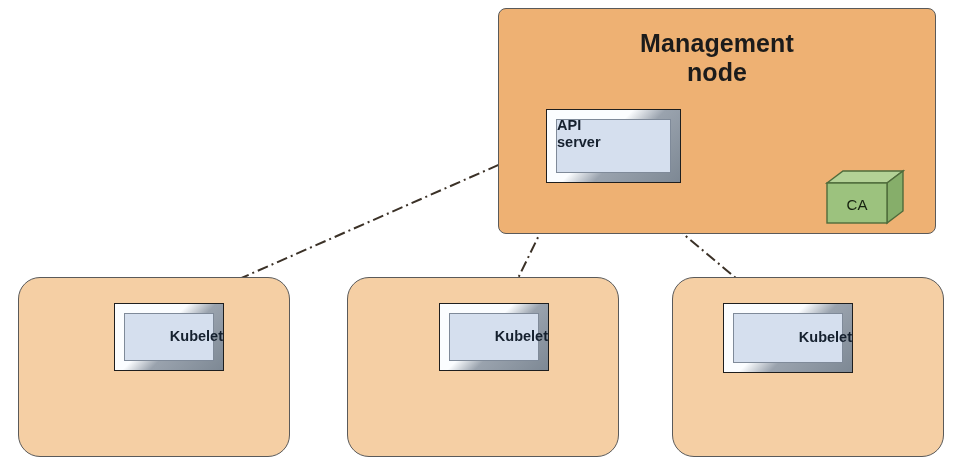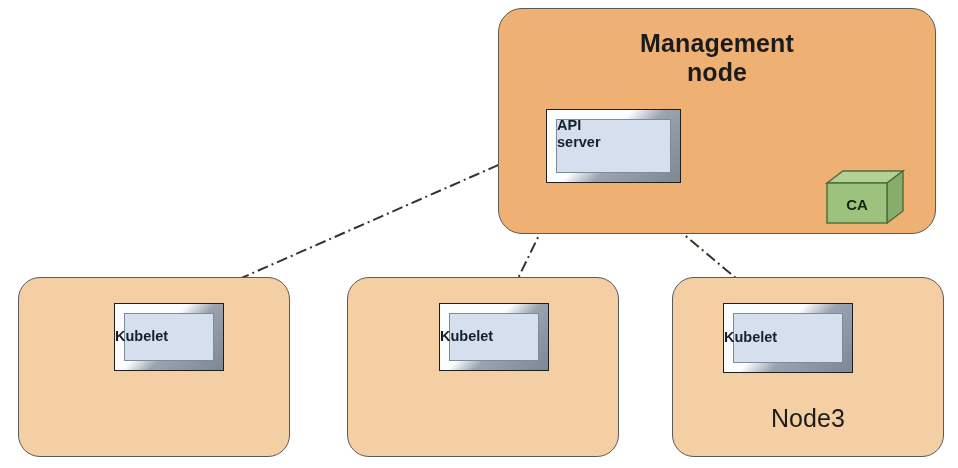--- a/index.html
+++ b/index.html
@@ -24,21 +24,21 @@
     width: 958px;
     height: 468px;
     pointer-events: none;
   }
 
   
   .group {
     position: absolute;
     box-sizing: border-box;
     border: 1.6px solid #5a5a5a;
-    border-radius: 24px;
+    border-radius: 8px;
   }
   .group-mgmt {
     background: #eeb173;
   }
   .group-node {
     background: #f5cfa4;
     border-radius: 22px;
   }
   .group-title {
     position: absolute;
@@ -88,37 +88,37 @@
     color: #15202e;
     line-height: 1.18;
     white-space: pre-line;
     font-weight: 600;
   }
   .bevel-label.centered {
     left: 0;
     right: 0;
     top: 50%;
     transform: translateY(-50%);
-    text-align: left;
+    text-align: right;
   }
 
   
   .cuboid {
     position: absolute;
   }
   .cuboid svg { display: block; }
   .cuboid-label {
     position: absolute;
     left: 0;
     width: 74px;
     top: 32px;
     text-align: center;
     font-size: 15px;
     color: #16210f;
-    font-weight: 700;
+    font-weight: 400;
   }
 </style>
 </head>
 <body>
 
 <div id="canvas">
 
   <svg id="edges" viewBox="0 0 958 468" width="958" height="468">
     <defs>
       <marker id="arw" viewBox="0 0 10 10" refX="9" refY="5" markerWidth="6.5" markerHeight="6.5" orient="auto-start-reverse">
@@ -171,16 +171,15 @@
       <div class="bevel-inner"></div>
       <div class="bevel-label centered">Kubelet</div>
     </div>
   </div>
 
   <div class="group group-node" style="left:672px; top:277px; width:272px; height:180px;">
     <div class="bevel" style="left:50px; top:25px; width:130px; height:70px;">
       <div class="bevel-inner"></div>
       <div class="bevel-label centered">Kubelet</div>
     </div>
-    <div class="group-title node-title">Node3</div>
   </div>
 
 </div>
 
 </body></html>

